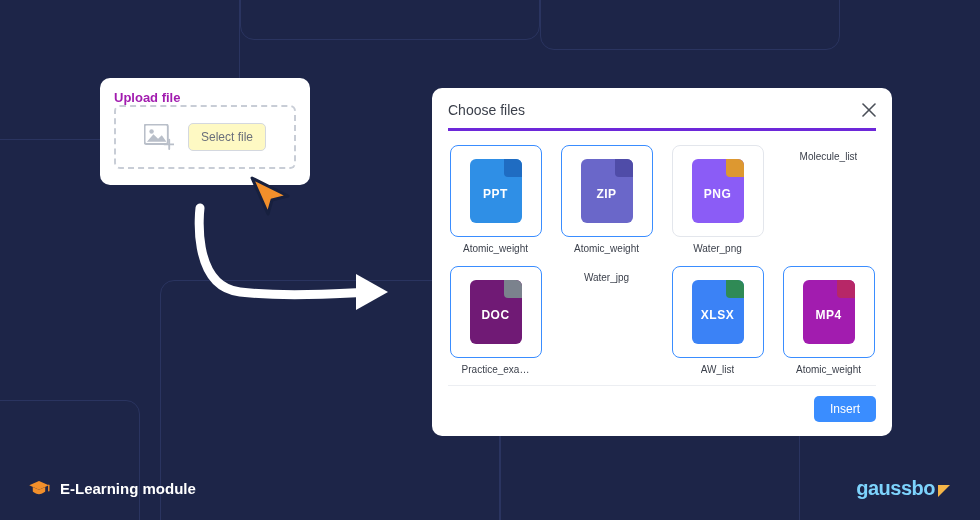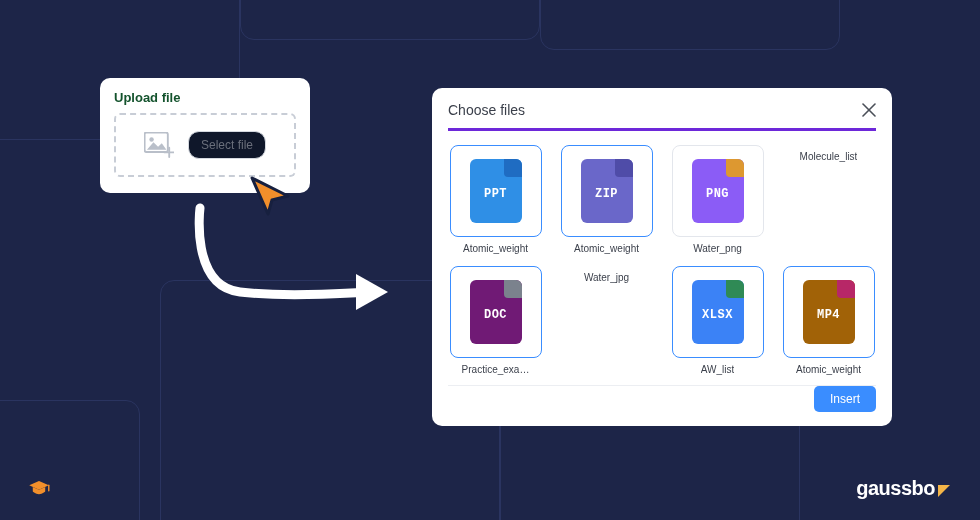--- a/index.html
+++ b/index.html
@@ -28,37 +28,37 @@
   .upload-card {
     position: absolute;
     left: 100px; top: 78px;
     width: 210px;
     background: #fff;
     border-radius: 10px;
     padding: 12px 14px 16px 14px;
     z-index: 5;
   }
   .upload-title {
-    font-size: 13px; font-weight: 700; color: #14532d; margin-bottom: 8px;
+    font-size: 13px; font-weight: 700; color: #a21caf; 
   }
   .upload-drop {
     border: 2px dashed #c8cdd6;
     border-radius: 6px;
     height: 64px;
     display: flex; align-items: center; justify-content: center;
     gap: 14px;
   }
   .imgplus-icon { width: 30px; height: 26px; }
   .select-file-btn {
     border: 1px solid #d4d8df;
-    background: #0f172a;
+    background: #fef9c3;
     color: #6a6f7b;
     font-size: 12px;
     padding: 6px 12px;
-    border-radius: 11px;
+    border-radius: 5px;
     cursor: pointer;
   }
 
   
   .cursor {
     position: absolute;
     left: 248px; top: 174px;
     width: 44px; height: 44px;
     z-index: 6;
   }
@@ -114,51 +114,51 @@
 
   
   .doc-icon { width: 52px; height: 64px; position: relative; border-radius: 6px; }
   .doc-fold {
     position: absolute; right: 0; top: 0; width: 18px; height: 18px;
     border-top-right-radius: 6px;
     border-bottom-left-radius: 4px;
   }
   .doc-label {
     position: absolute; left: 0; right: 0; top: 54%; transform: translateY(-50%);
-    color: #fff; font-weight: 800; font-size: 12px; text-align: center; letter-spacing: 0.5px; font-family: Liberation Mono, monospace;
+    color: #fff; font-weight: 800; font-size: 12px; text-align: center; letter-spacing: 0.5px;
   }
   .c-blue   { background:#2f8fe6; } .f-blue   { background:#1f6cc2; }
   .c-violet { background:#6a67c9; } .f-violet { background:#4f4ca8; }
   .c-orange { background:#8b5cf6; } .f-orange { background:#dd9830; }
   .c-red    { background:#ef4e55; } .f-red    { background:#c9363e; }
   .c-grey   { background:#701a75; } .f-grey   { background:#7b828d; }
   .c-green  { background:#3b82f6; } .f-green  { background:#2f8a55; }
-  .c-pink   { background:#a16207; } .f-pink   { background:#b72767; }
+  .c-pink   { background:#a21caf; } .f-pink   { background:#b72767; }
 
   .dialog-foot {
     display: flex; justify-content: flex-end;
-    border-top: 1px solid #eceef2;
+    padding-top: 10px; border-top: 1px solid #eceef2;
   }
   .insert-btn {
     background: #3a8dff; color: #fff; border: none;
     font-size: 12px; padding: 6px 16px; border-radius: 5px; cursor: pointer;
   }
 
   
   .footer {
     position: absolute; left: 0; right: 0; bottom: 0;
     height: 64px;
     display: flex; align-items: center; justify-content: space-between;
     padding: 0 28px;
     z-index: 10;
   }
   .module-badge { display: flex; align-items: center; gap: 10px; }
   .cap-icon { width: 22px; height: 16px; }
   .module-label { color: #fff; font-weight: 700; font-size: 15px; }
-  .brand { color: #ffffff; font-weight: 800; font-size: 20px; display: flex; align-items: center; letter-spacing: -0.5px; }
+  .brand { color: #7dd3fc; font-weight: 800; font-size: 20px; display: flex; align-items: center; letter-spacing: -0.5px; }
   .brand .o-accent {
     display:inline-block; width:12px; height:12px; background:#f4b548;
     clip-path: polygon(0 100%, 0 0, 100% 0); margin: 0 2px 0 3px; transform: translateY(3px);
   }
 </style>
 </head>
 <body>
 
 <div class="bg-tile t1"></div>
 <div class="bg-tile t2"></div>
@@ -268,19 +268,20 @@
   </div>
 </div>
 
 <div class="footer">
   <div class="module-badge">
     <svg class="cap-icon" viewBox="0 0 24 18">
       <path d="M12 1 L23 6 L12 11 L1 6 Z" fill="#f28f2b"></path>
       <path d="M5 8 V13 C5 13 8 16 12 16 C16 16 19 13 19 13 V8 L12 11 Z" fill="#f28f2b"></path>
       <line x1="23" y1="6" x2="23" y2="12" stroke="#f28f2b" stroke-width="1.6" stroke-linecap="round"></line>
     </svg>
+    <div class="module-label">E-Learning module</div>
   </div>
   <div class="brand">
     <span>gaussbo</span>
     <span class="o-accent"></span>
     <span></span>
   </div>
 </div>
 
 </body></html>

